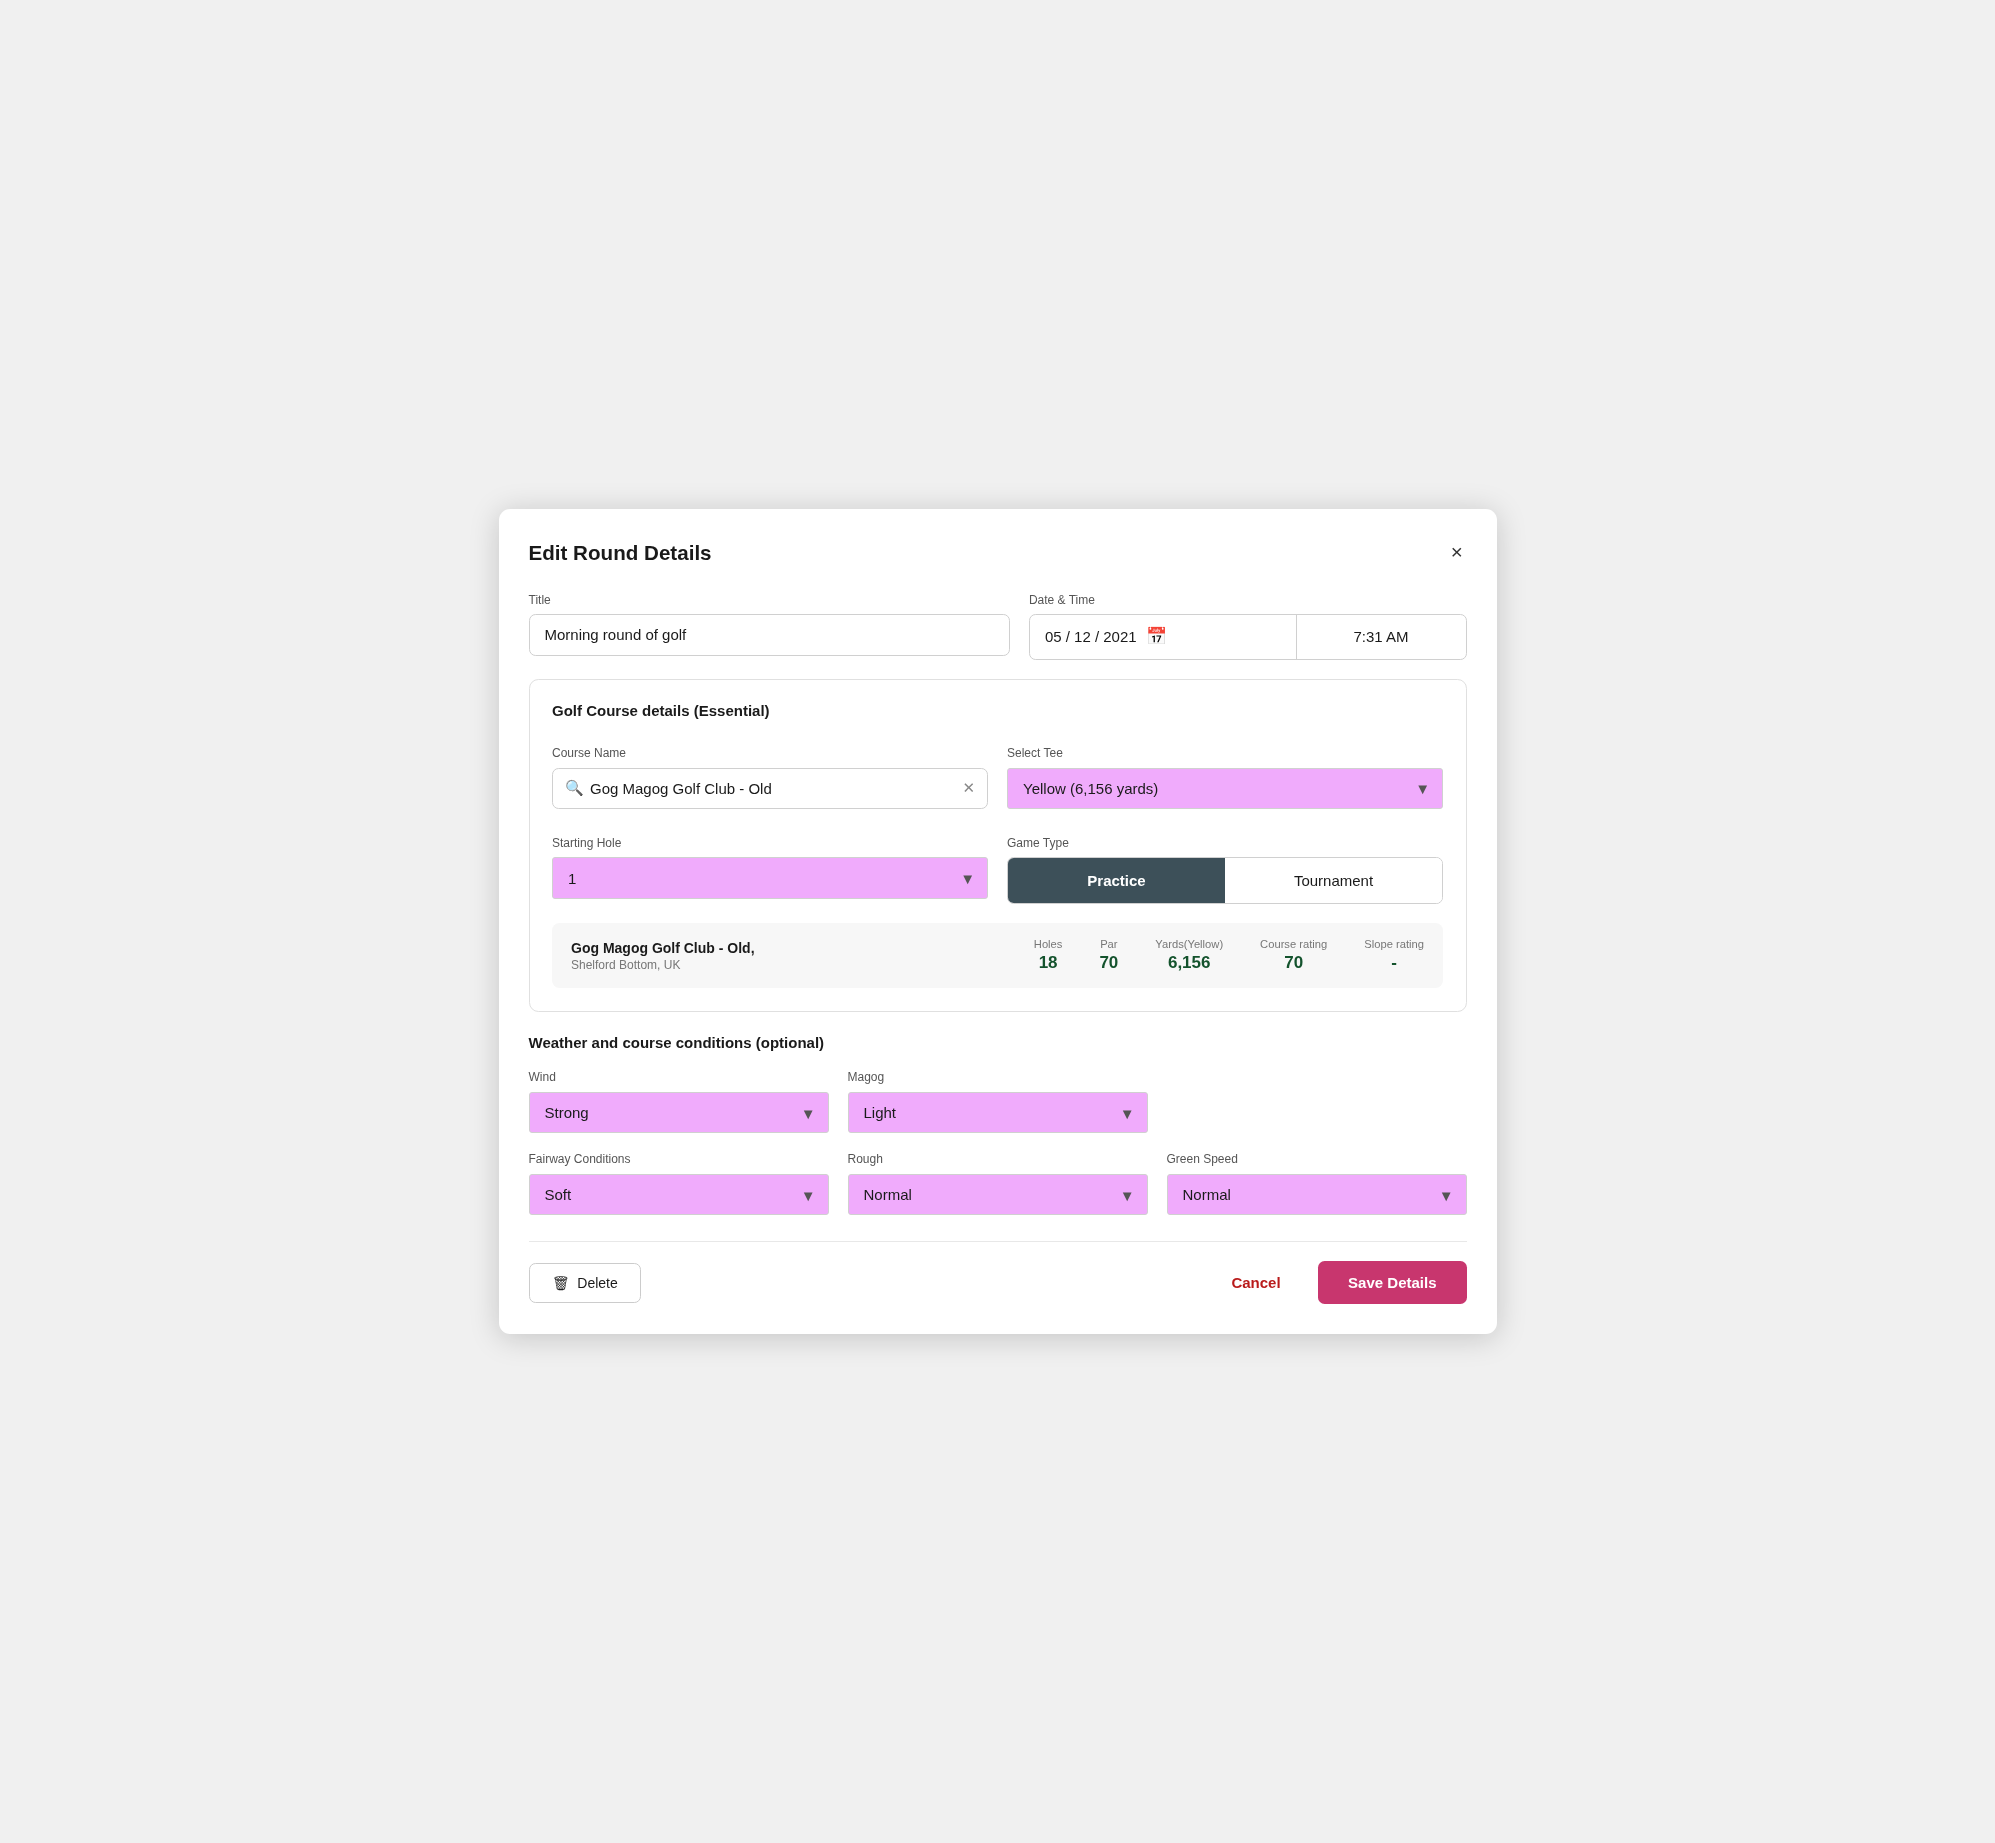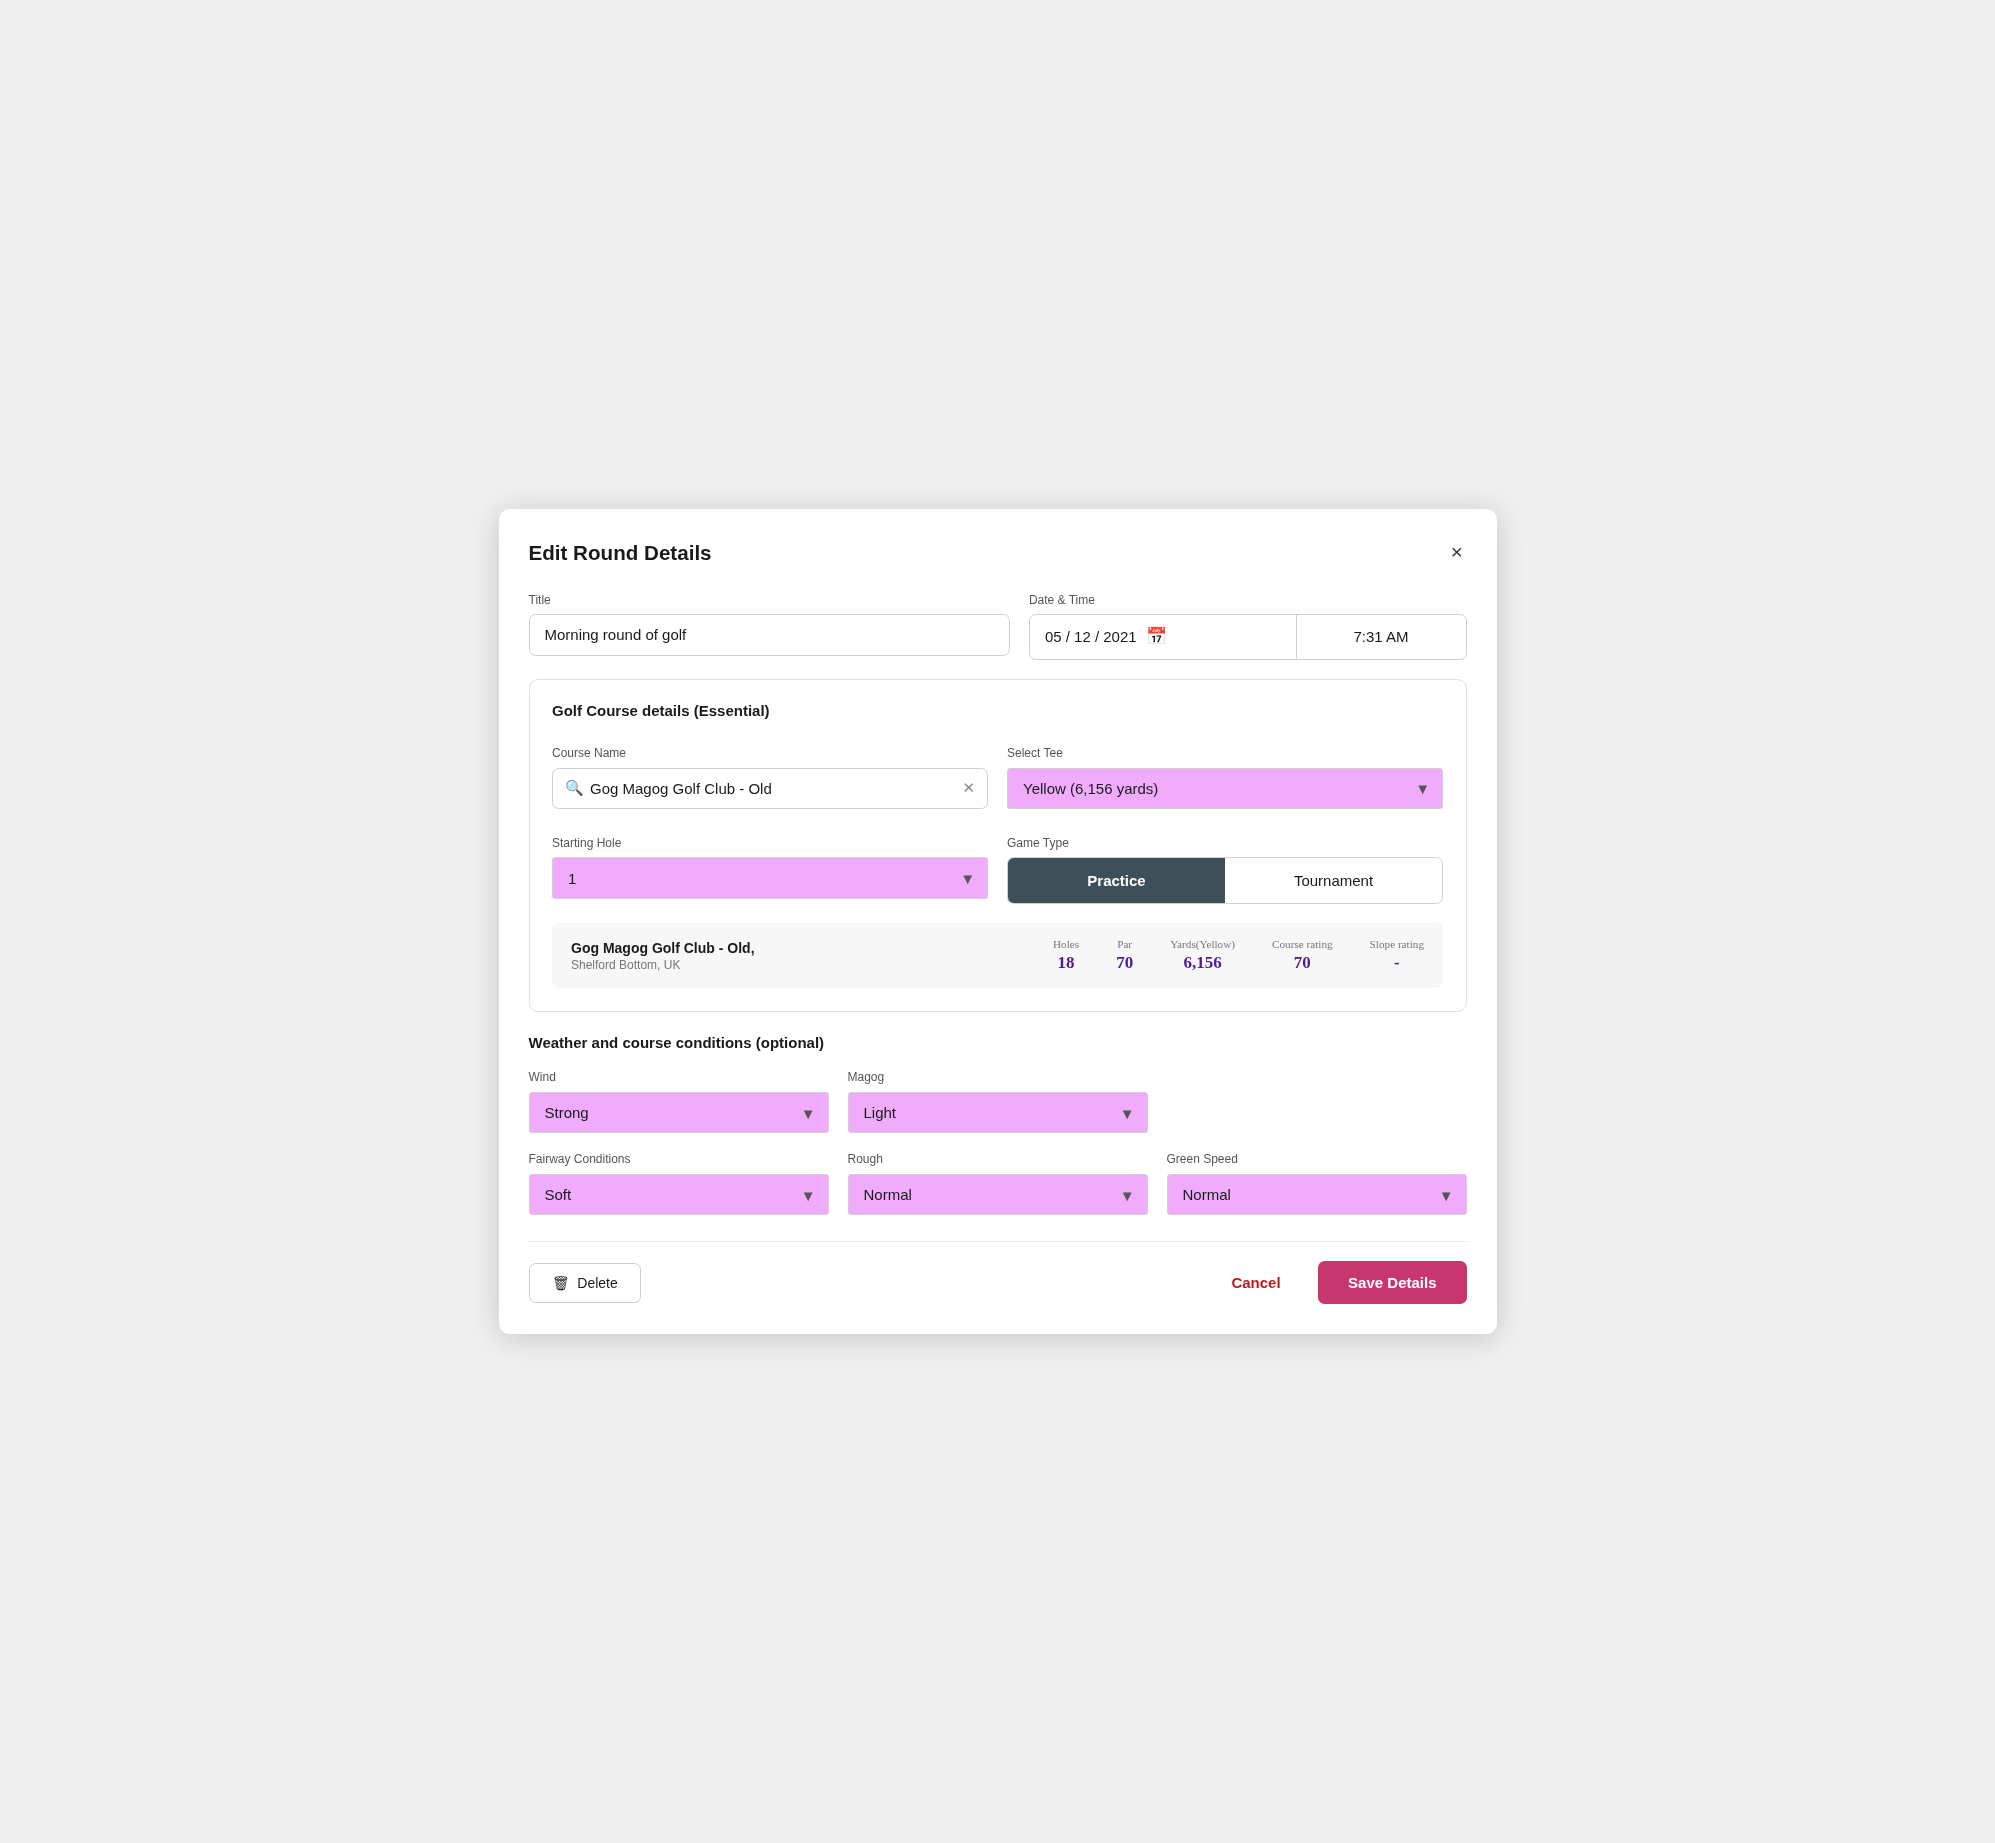--- a/index.html
+++ b/index.html
@@ -199,30 +199,29 @@
     }
     .course-stats {
       display: flex;
       gap: 37px;
     }
     .stat-item {
       display: flex;
       flex-direction: column;
       align-items: center;
       gap: 3px;
-      font-family: Liberation Serif, serif;
     }
     .stat-label {
       font-size: 11.2px;
       color: #777;
     }
     .stat-value {
       font-size: 17px;
       font-weight: 700;
-      color: #4c1d95;
+      color: #14532d;
     }
     .weather-section-title {
       font-size: 15px;
       font-weight: 700;
       color: #1a1a1a;
       margin-bottom: 19px;
     }
     .footer-row {
       display: flex;
       align-items: center;

